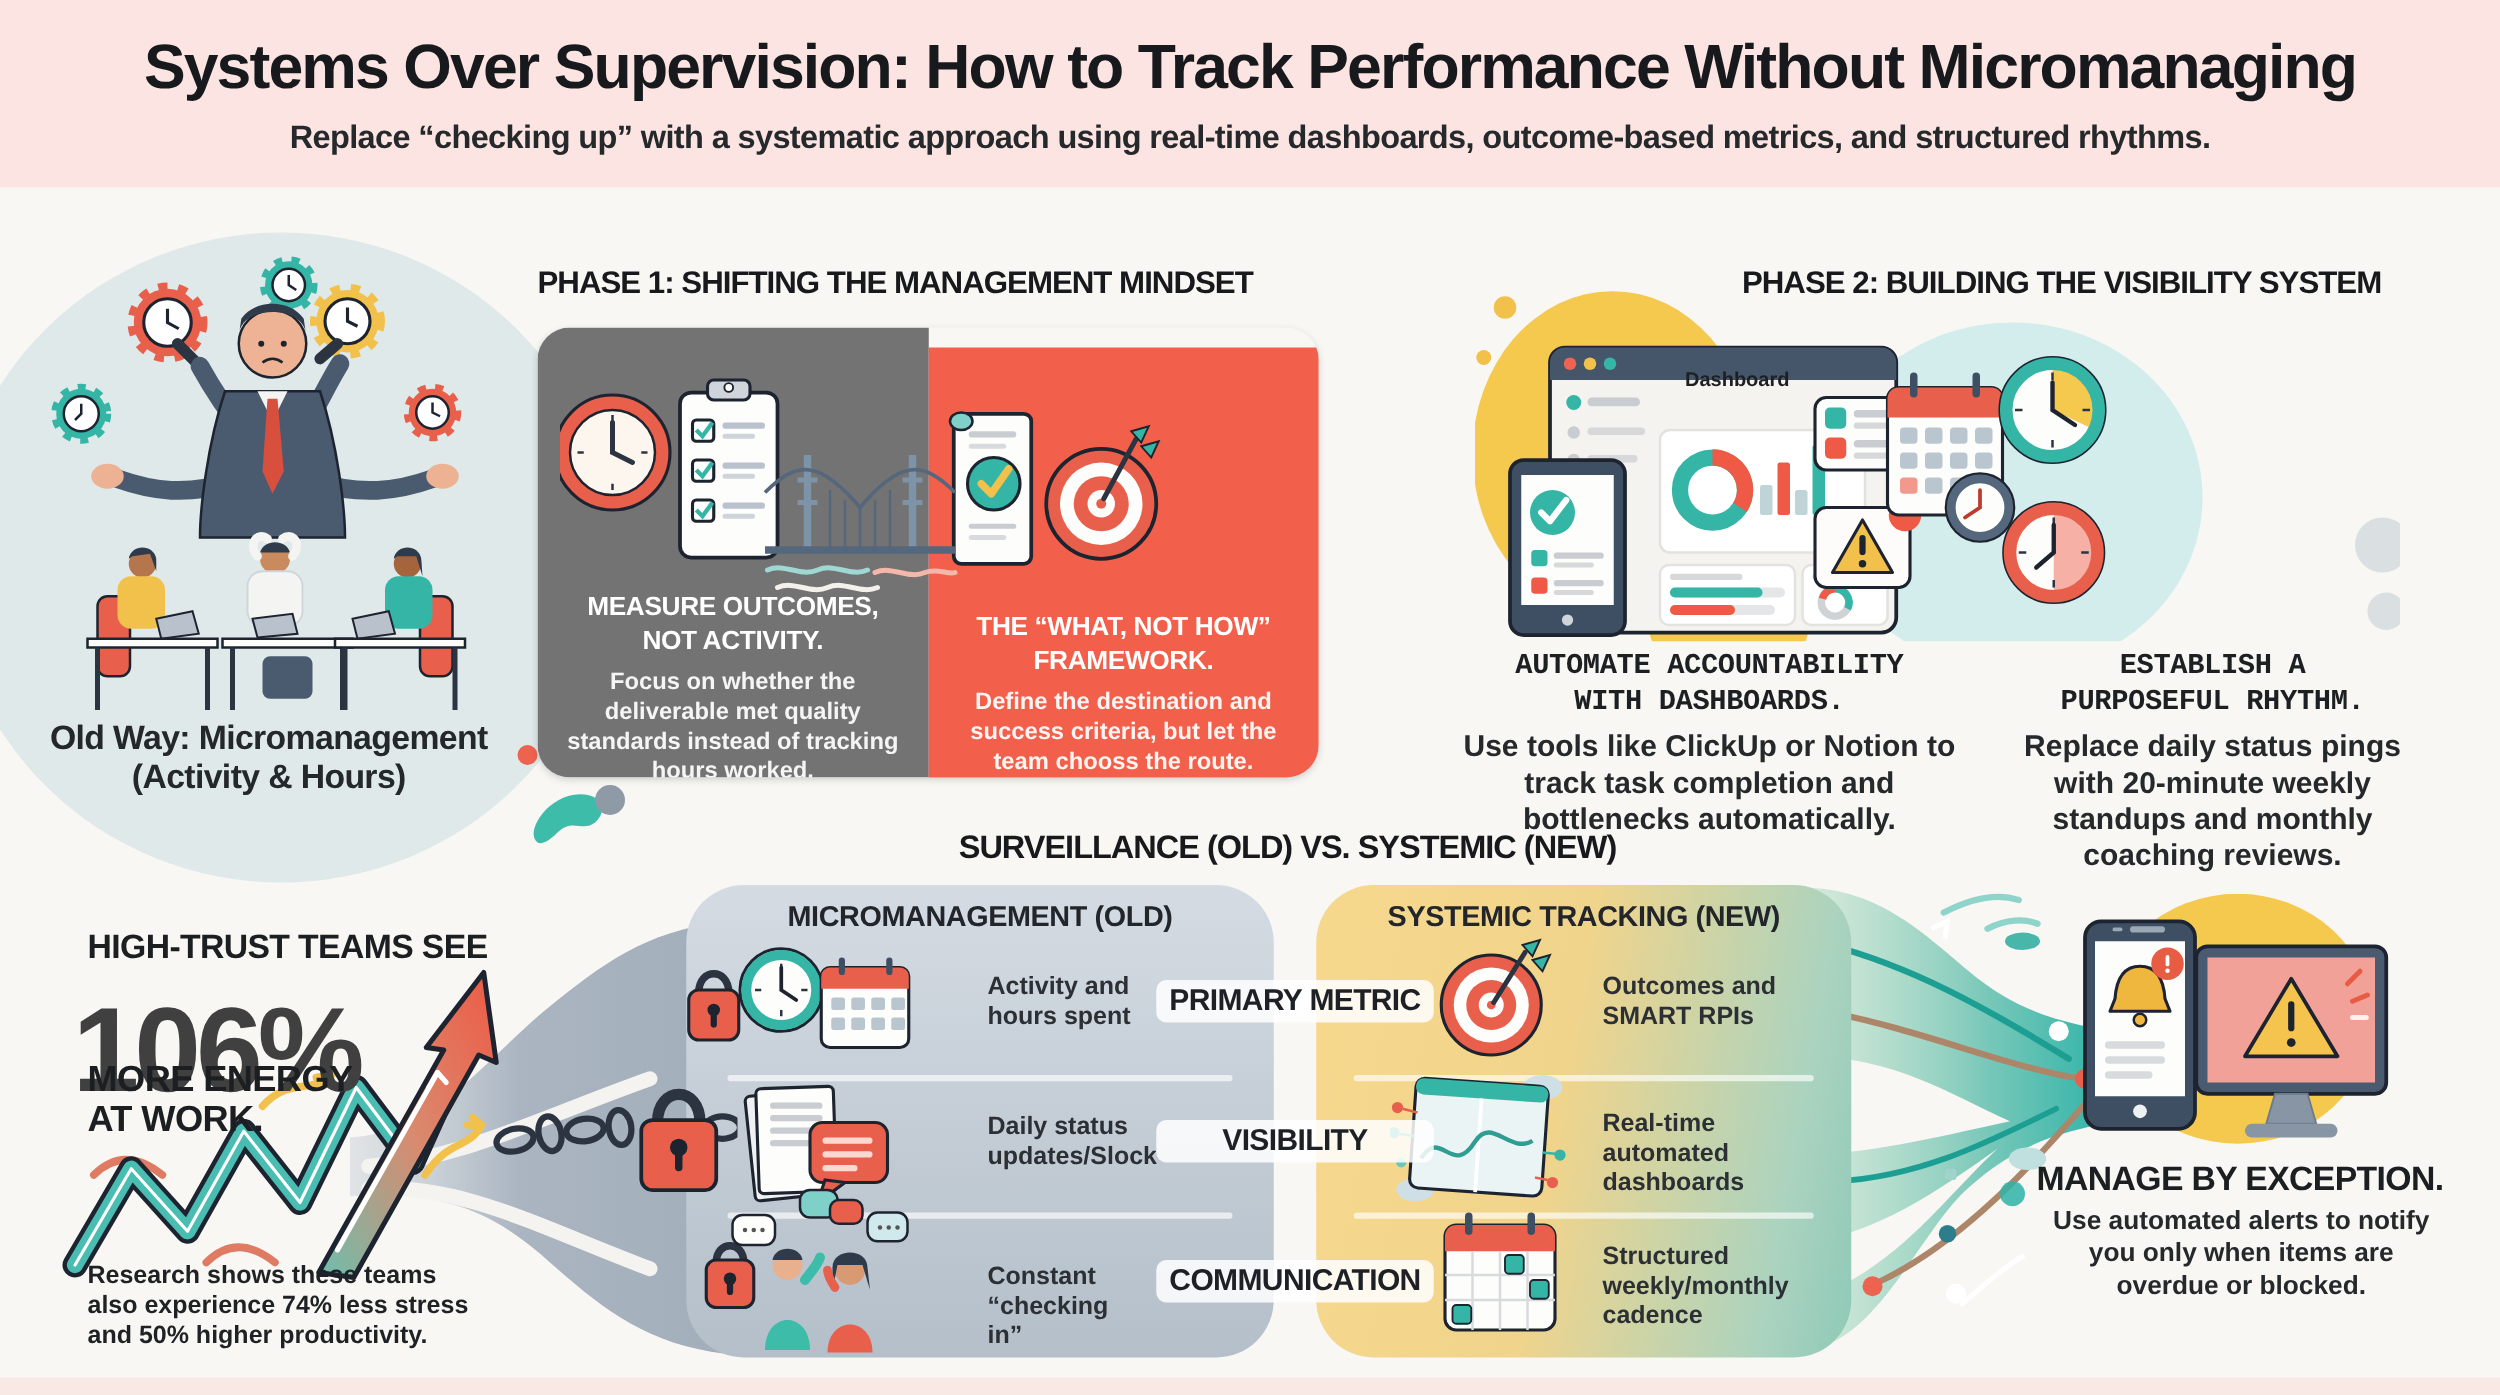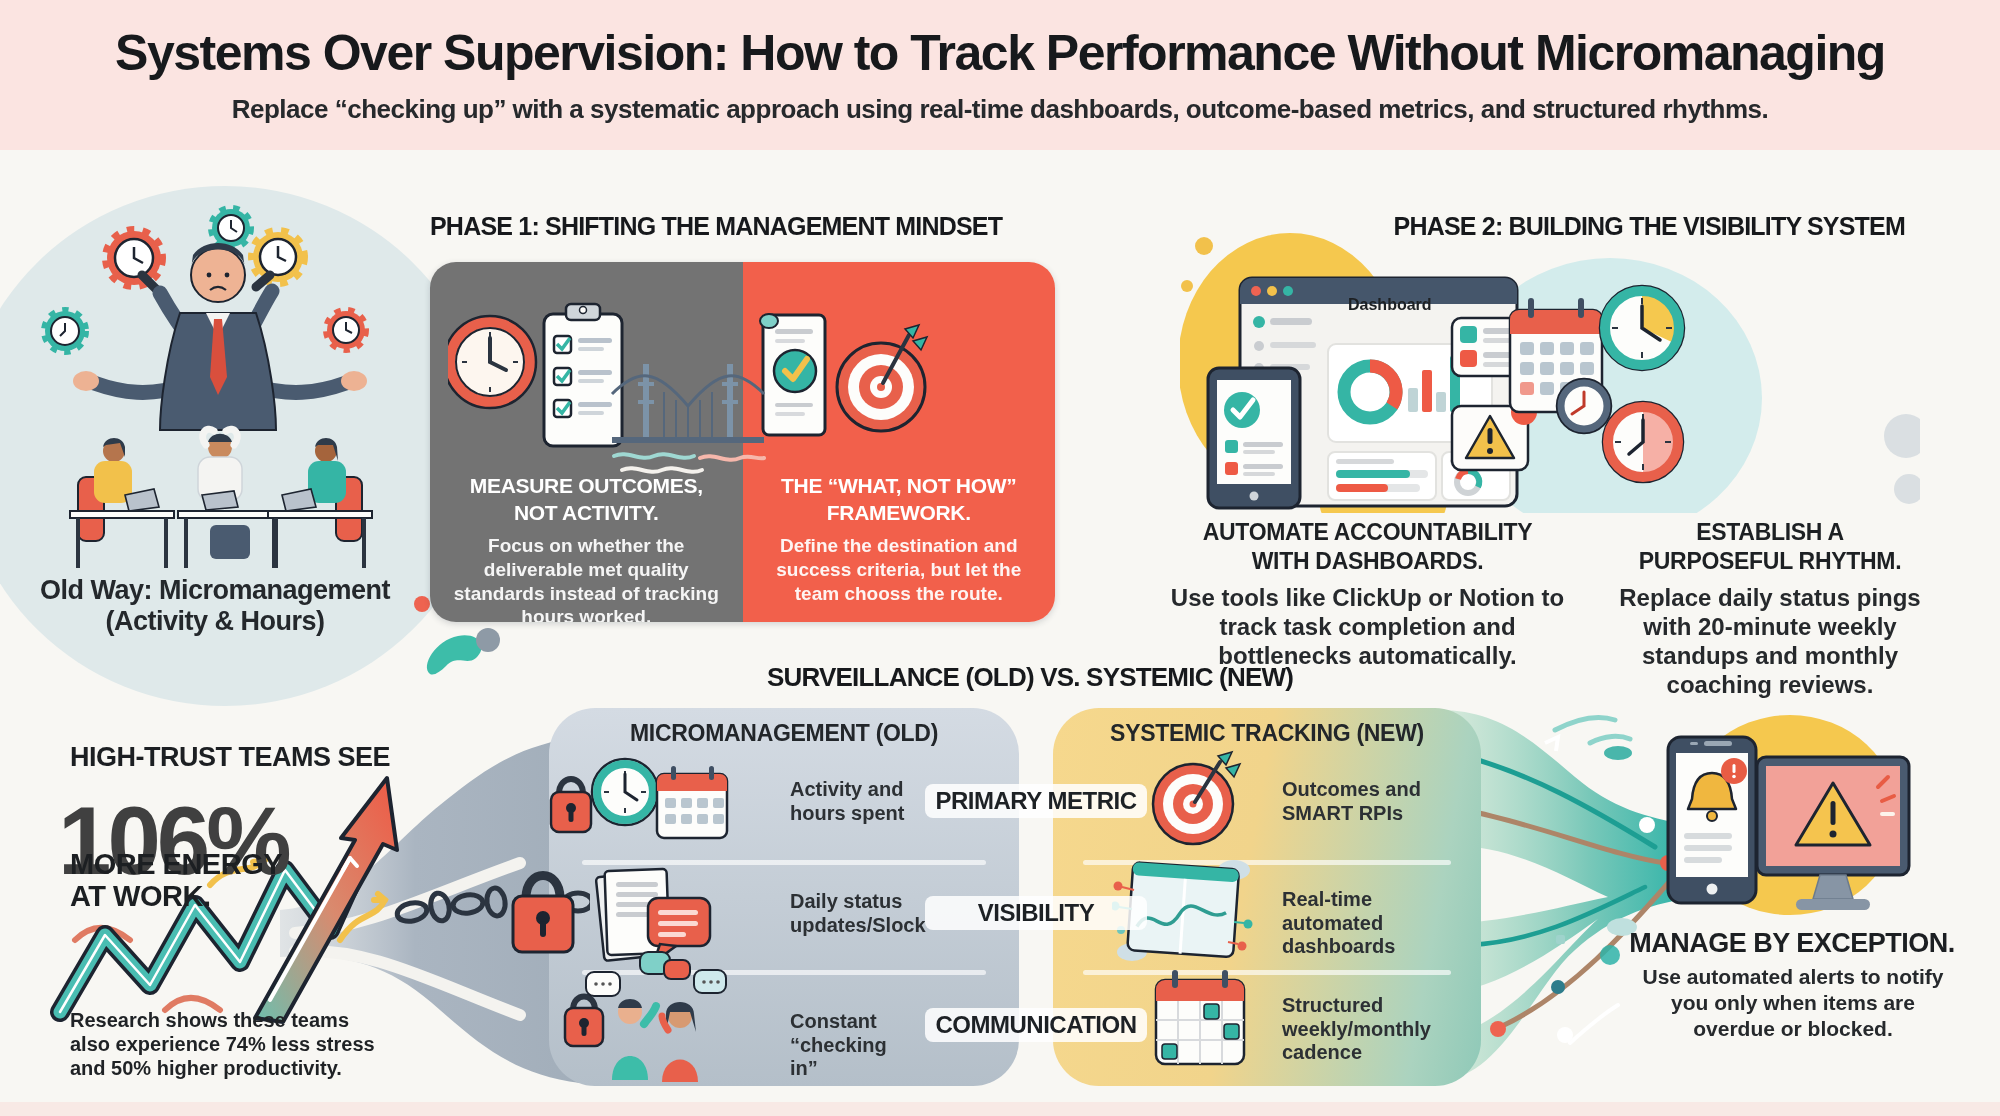--- a/index.html
+++ b/index.html
@@ -14,26 +14,26 @@
   
   .left-blob{left:-40px;top:186px;width:530px;height:520px;background:#dfe9ea;border-radius:50%;}
   .old-way-caption{left:20px;top:575px;width:390px;text-align:center;font-size:27px;font-weight:800;line-height:1.16;color:#24282c;letter-spacing:-0.5px;}
   
   .phase1-heading{left:430px;top:212px;font-size:25px;font-weight:800;letter-spacing:-0.8px;color:#17191c;}
   .phase2-heading{left:1235px;top:212px;width:670px;text-align:right;font-size:25px;font-weight:800;letter-spacing:-0.8px;color:#17191c;}
   
   .p1-panel{left:430px;top:262px;width:625px;height:360px;border-radius:26px;display:flex;overflow:hidden;box-shadow:0 2px 6px rgba(40,50,60,.18);}
   .p1-half{position:relative;width:50%;height:100%;}
   .p1-left{background:#737373;}
-  .p1-right{background:#f2604b;}
+  .p1-right{background:#f2604b;margin-top:16px;}
   .p1-title{position:absolute;top:210px;left:0;width:100%;text-align:center;font-size:21px;font-weight:800;color:#fff;line-height:1.3;letter-spacing:-0.3px;}
   .p1-body{position:absolute;top:272px;left:7%;width:86%;text-align:center;font-size:19px;font-weight:600;color:rgba(255,255,255,.93);line-height:1.25;}
   
   .p2-block{text-align:center;}
-  .p2-title{font-size:23px;font-weight:800;line-height:1.25;color:#1d2023;letter-spacing:-0.3px;}
+  .p2-title{font-size:23px;font-weight:800;line-height:1.25;color:#1d2023;letter-spacing:-0.3px;font-family:Liberation Mono, monospace;}
   .p2-body{margin-top:7px;font-size:24px;font-weight:600;line-height:1.22;color:#26292c;}
   .p2-automate{left:1160px;top:518px;width:415px;}
   .p2-rhythm{left:1605px;top:518px;width:330px;}
   .dash-label{left:1348px;top:296px;font-size:16px;font-weight:700;color:#1d2023;}
   
   .cmp-heading{left:700px;top:662px;width:660px;text-align:center;font-size:26px;font-weight:800;letter-spacing:-0.8px;color:#17191c;}
   .panel-old{left:549px;top:708px;width:470px;height:378px;border-radius:46px;background:linear-gradient(180deg,#d4dbe3,#b4bfc9);}
   .panel-new{left:1053px;top:708px;width:428px;height:378px;border-radius:46px;background:linear-gradient(100deg,#f6d88d 0%,#f1d48b 45%,#abd3bf 85%,#8fc9b8 100%);}
   .panel-header{position:absolute;top:12px;left:0;width:100%;text-align:center;font-size:23px;font-weight:800;letter-spacing:-0.3px;color:#22262a;}
   .divider{position:absolute;left:7%;width:86%;height:5px;background:rgba(255,255,255,.65);border-radius:3px;}

